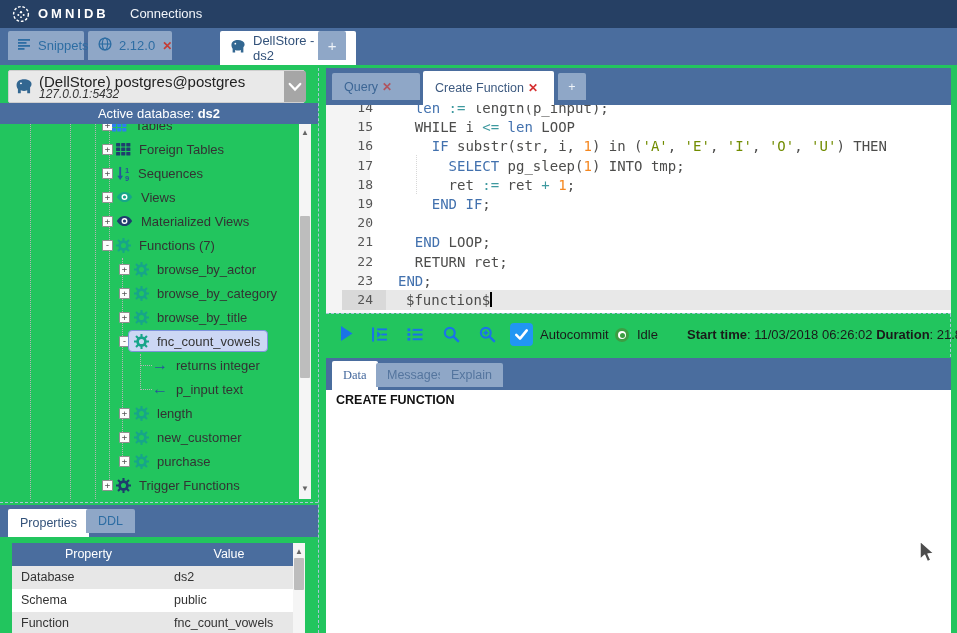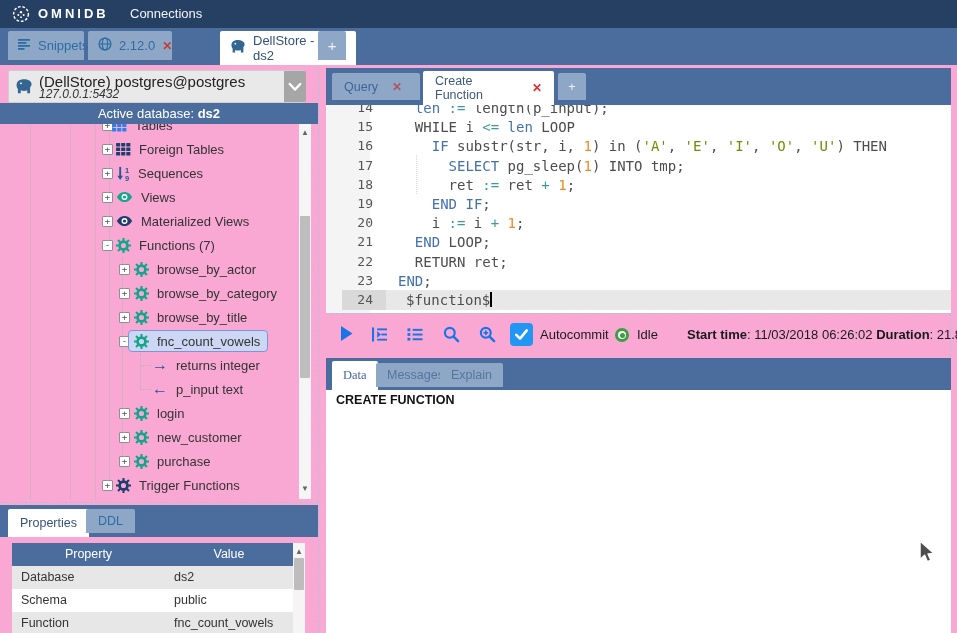--- a/index.html
+++ b/index.html
@@ -1,19 +1,19 @@
 <!DOCTYPE html>
 <html><head>
 <meta charset="utf-8">
 <style>
   * { margin:0; padding:0; box-sizing:border-box; }
   html,body { width:957px; height:633px; overflow:hidden; background:#fff;
     font-family:"Liberation Sans", sans-serif; }
   .abs { position:absolute; }
-  #app { position:relative; width:957px; height:633px; background:#f9a8d4; }
+  #app { position:relative; width:957px; height:633px; background:#22c55e; }
 
   
   #header { left:0; top:0; width:957px; height:28px; background:#264064; }
   #brand-icon { left:12px; top:5px; }
   #brand-text { left:38px; top:0; height:28px; line-height:28px; color:#fff;
     font-weight:bold; font-size:13px; letter-spacing:3px; }
   #menu-connections { left:130px; top:0; height:28px; line-height:28px; color:#f2f5fa; font-size:13px; }
 
   
   #main-tabbar { left:0; top:28px; width:957px; height:37px; background:#4a6d9e; }
@@ -65,21 +65,21 @@
   .prow.odd { background:#e7e7e7; }
   .prow.even { background:#fff; }
 
   
   .vdash { border-left:1px dashed #aac4da; width:0; }
 
   
   #right-panel { left:326px; top:68px; width:625px; height:565px; }
   #editor-tabbar { left:0; top:0; width:625px; height:37px; background:#4a6d9e; }
   .etab { position:absolute; top:5px; height:27px; background:#8fa7c7; border-radius:2px 2px 0 0;
-    display:flex; align-items:center; gap:14px; padding:0 12px; font-size:12.5px; color:#3c6695; }
+    display:flex; align-items:center; gap:4px; padding:0 12px; font-size:12.5px; color:#3c6695; }
   .etab.active { top:3px; height:34px; background:#fff; color:#3d5a80; }
 
   #editor { left:0; top:37px; width:625px; height:208px; background:#fff; overflow:hidden;
     font-family:"DejaVu Sans Mono", monospace; font-size:14px; }
   #gutter-bg { left:0; top:0; width:44px; height:208px; background:#f4f4f4; }
   .ed-rowbg { position:absolute; left:0; width:625px; height:20px; background:#e8e8e8; }
   .ed-gutcell { position:absolute; left:0; width:44px; height:20px; line-height:20px;
     text-align:right; padding-right:13px; color:#555; font-size:13px; }
   .ed-gutcell.act { background:#d9d9d9; }
   .ed-code { position:absolute; left:56px; height:20px; line-height:20px; white-space:pre; }
@@ -411,21 +411,21 @@
                 <rect x="8.6" y="-0.5" width="2.8" height="5" rx="1.1" transform="rotate(90 10 10)"></rect>
                 <rect x="8.6" y="-0.5" width="2.8" height="5" rx="1.1" transform="rotate(135 10 10)"></rect>
                 <rect x="8.6" y="-0.5" width="2.8" height="5" rx="1.1" transform="rotate(180 10 10)"></rect>
                 <rect x="8.6" y="-0.5" width="2.8" height="5" rx="1.1" transform="rotate(225 10 10)"></rect>
                 <rect x="8.6" y="-0.5" width="2.8" height="5" rx="1.1" transform="rotate(270 10 10)"></rect>
                 <rect x="8.6" y="-0.5" width="2.8" height="5" rx="1.1" transform="rotate(315 10 10)"></rect>
               </g>
   <circle cx="10" cy="10" r="5.2" fill="none" stroke="#17a589" stroke-width="3.6"></circle>
             </svg>
           </span>
-          <span>login</span>
+          <span>length</span>
         </span>
       </div>
       <div class="tree-item" style="top: 302px;">
         <span class="expander" style="left: 119px;">+</span>
         <span class="nodebox" style="left: 128px;">
           <span style="display: inline-flex; align-items: center;">
             <svg width="15" height="15" viewBox="0 0 20 20">
               <g fill="#17a589">
                 <rect x="8.6" y="-0.5" width="2.8" height="5" rx="1.1" transform="rotate(0 10 10)"></rect>
                 <rect x="8.6" y="-0.5" width="2.8" height="5" rx="1.1" transform="rotate(45 10 10)"></rect>
@@ -553,21 +553,20 @@
           <div class="ed-code" style="top: 12.2px;"><span class="tk-d">  WHILE i </span><span class="tk-o">&lt;=</span><span class="tk-d"> </span><span class="tk-k">len</span><span class="tk-d"> LOOP</span></div>
           <div class="ed-gutcell" style="top: 31.4px;">16</div>
           <div class="ed-code" style="top: 31.4px;"><span class="tk-d">    </span><span class="tk-k">IF</span><span class="tk-d"> substr(str, i, </span><span class="tk-n">1</span><span class="tk-d">) in (</span><span class="tk-s">'A'</span><span class="tk-d">, </span><span class="tk-s">'E'</span><span class="tk-d">, </span><span class="tk-s">'I'</span><span class="tk-d">, </span><span class="tk-s">'O'</span><span class="tk-d">, </span><span class="tk-s">'U'</span><span class="tk-d">) THEN</span></div>
           <div class="ed-gutcell" style="top: 50.6px;">17</div>
           <div class="ed-code" style="top: 50.6px;"><span class="tk-d">      </span><span class="tk-k">SELECT</span><span class="tk-d"> pg_sleep(</span><span class="tk-n">1</span><span class="tk-d">) INTO tmp;</span></div>
           <div class="ed-gutcell" style="top: 69.8px;">18</div>
           <div class="ed-code" style="top: 69.8px;"><span class="tk-d">      ret </span><span class="tk-o">:=</span><span class="tk-d"> ret </span><span class="tk-o">+</span><span class="tk-d"> </span><span class="tk-n">1</span><span class="tk-d">;</span></div>
           <div class="ed-gutcell" style="top: 89px;">19</div>
           <div class="ed-code" style="top: 89px;"><span class="tk-d">    </span><span class="tk-k">END</span><span class="tk-d"> </span><span class="tk-k">IF</span><span class="tk-d">;</span></div>
           <div class="ed-gutcell" style="top: 108.2px;">20</div>
-          <div class="ed-code" style="top: 108.2px;"><span class="tk-d">    i </span><span class="tk-o">:=</span><span class="tk-d"> i </span><span class="tk-o">+</span><span class="tk-d"> </span><span class="tk-n">1</span><span class="tk-d">;</span></div>
           <div class="ed-gutcell" style="top: 127.4px;">21</div>
           <div class="ed-code" style="top: 127.4px;"><span class="tk-d">  </span><span class="tk-k">END</span><span class="tk-d"> LOOP;</span></div>
           <div class="ed-gutcell" style="top: 146.6px;">22</div>
           <div class="ed-code" style="top: 146.6px;"><span class="tk-d">  RETURN ret;</span></div>
           <div class="ed-gutcell" style="top: 165.8px;">23</div>
           <div class="ed-code" style="top: 165.8px;"><span class="tk-k">END</span><span class="tk-d">;</span></div>
           <div class="ed-rowbg" style="top: 185px;"></div>
           <div class="ed-gutcell act" style="top: 185px;">24</div>
           <div class="ed-code" style="top: 185px; margin-left: 8px;"><span class="tk-d">$function$</span><span id="caret"></span></div>
         </div>

